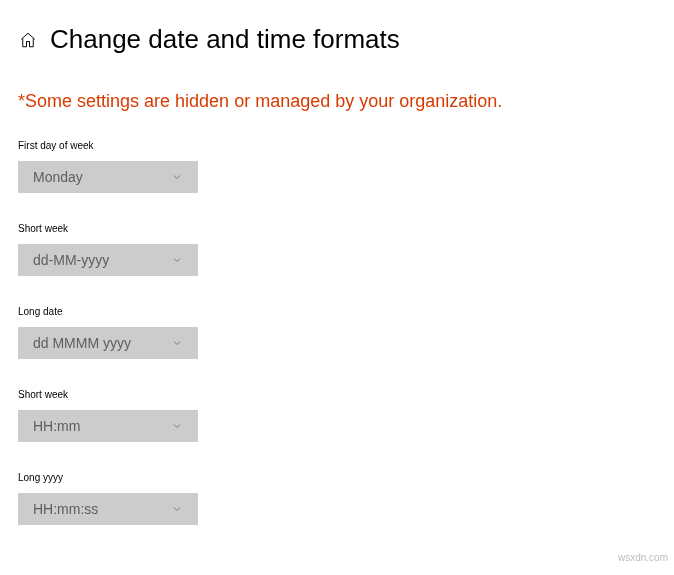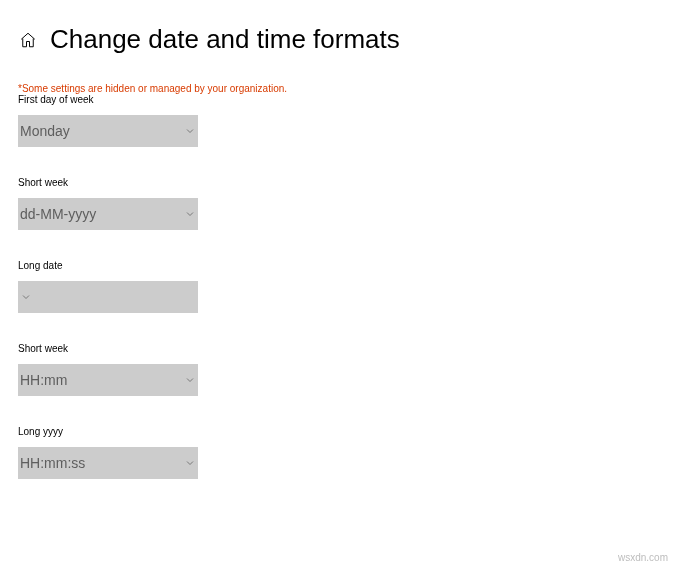--- a/index.html
+++ b/index.html
@@ -9,57 +9,58 @@
       color: #000000;
       width: 674px;
       height: 575px;
       padding: 24px 18px;
       font-size: 14px;
       font-weight: 400;
     }
     .header {
       display: flex;
       align-items: center;
-      margin-bottom: 28px;
+      margin-bottom: 36px;
     }
     .home-icon {
       width: 20px;
       height: 20px;
       margin-right: 12px;
       display: flex;
       align-items: center;
       justify-content: center;
     }
     .page-title {
       font-size: 26px;
       font-weight: 300;
       color: #000000;
     }
     .warning {
       color: #d83b01;
-      font-size: 10px;
+      font-size: 18px;
+      margin-bottom: 28px;
     }
     .setting {
       margin-bottom: 30px;
     }
     .setting-label {
       display: block;
       font-size: 10px;
       color: #000000;
       margin-bottom: 10px;
     }
     .combobox {
       width: 180px;
       height: 32px;
       background: #cccccc;
       border: none;
       display: flex;
       align-items: center;
       justify-content: space-between;
-      padding: 0 2px;
+      padding: 0 15px;
       color: #5e5e5e;
       font-size: 14px;
     }
     .combobox .chevron {
       display: flex;
       align-items: center;
     }
     .watermark {
       position: fixed;
       bottom: 12px;
@@ -104,20 +105,21 @@
       <svg width="12" height="12" viewBox="0 0 24 24" fill="none" stroke="#5e5e5e" stroke-width="1.5">
           <path d="M6 9 L12 15 L18 9"></path>
         </svg>
     </span>
   </div>
 </div>
 
 <div class="setting">
   <span class="setting-label">Long date</span>
   <div class="combobox">
+    <span>dd MMMM yyyy</span>
     <span class="chevron">
       <svg width="12" height="12" viewBox="0 0 24 24" fill="none" stroke="#5e5e5e" stroke-width="1.5">
           <path d="M6 9 L12 15 L18 9"></path>
         </svg>
     </span>
   </div>
 </div>
 
 <div class="setting">
   <span class="setting-label">Short week</span>

